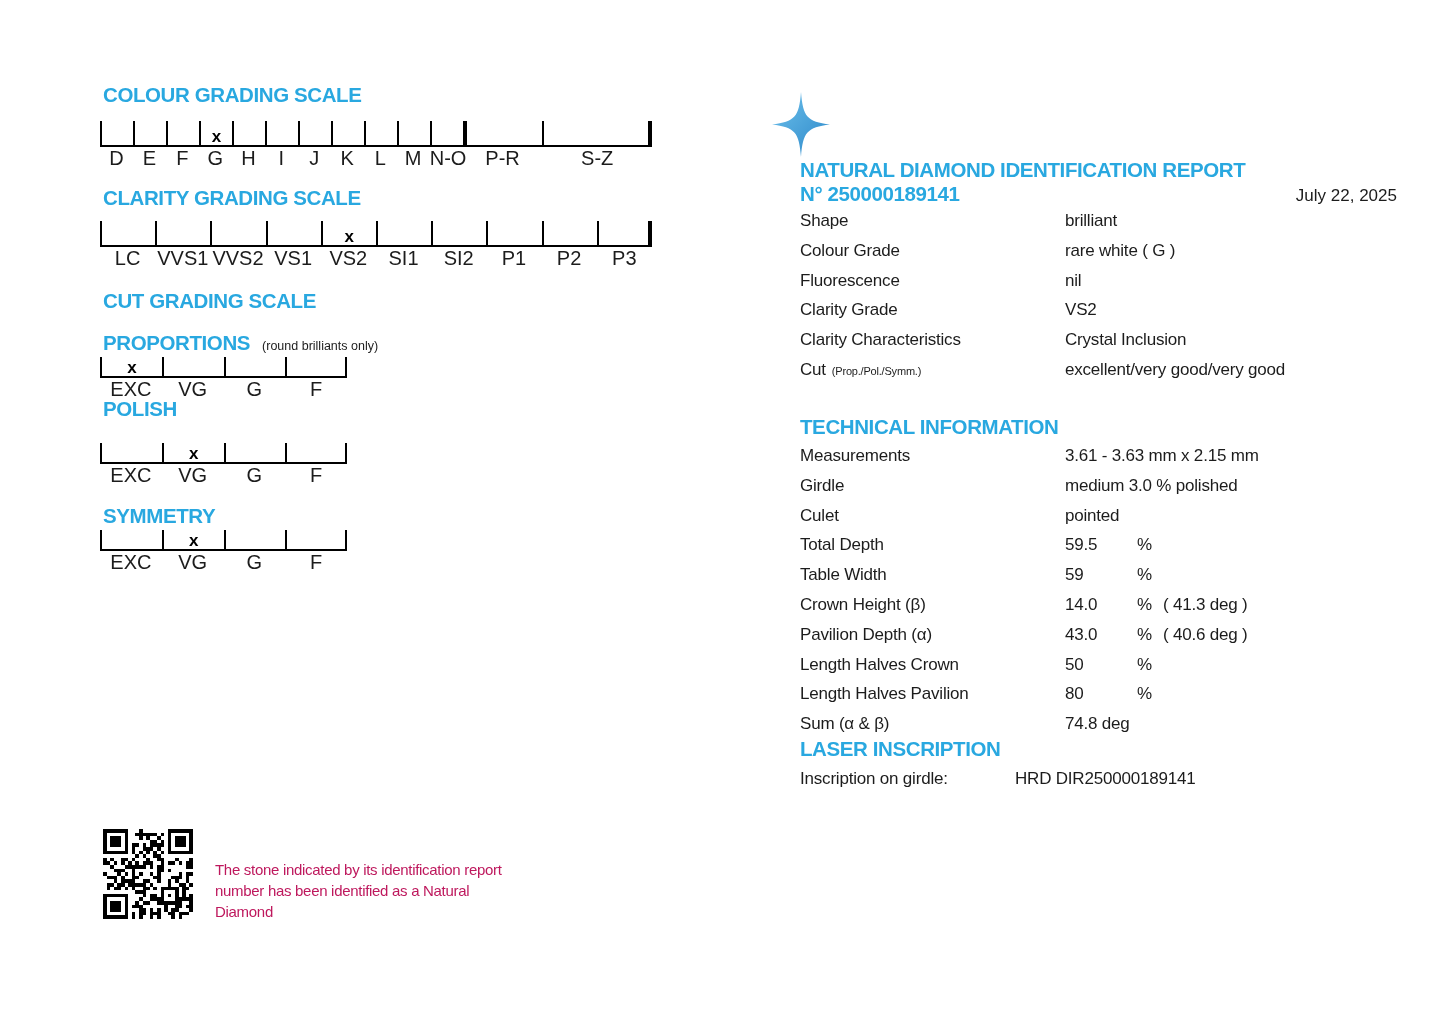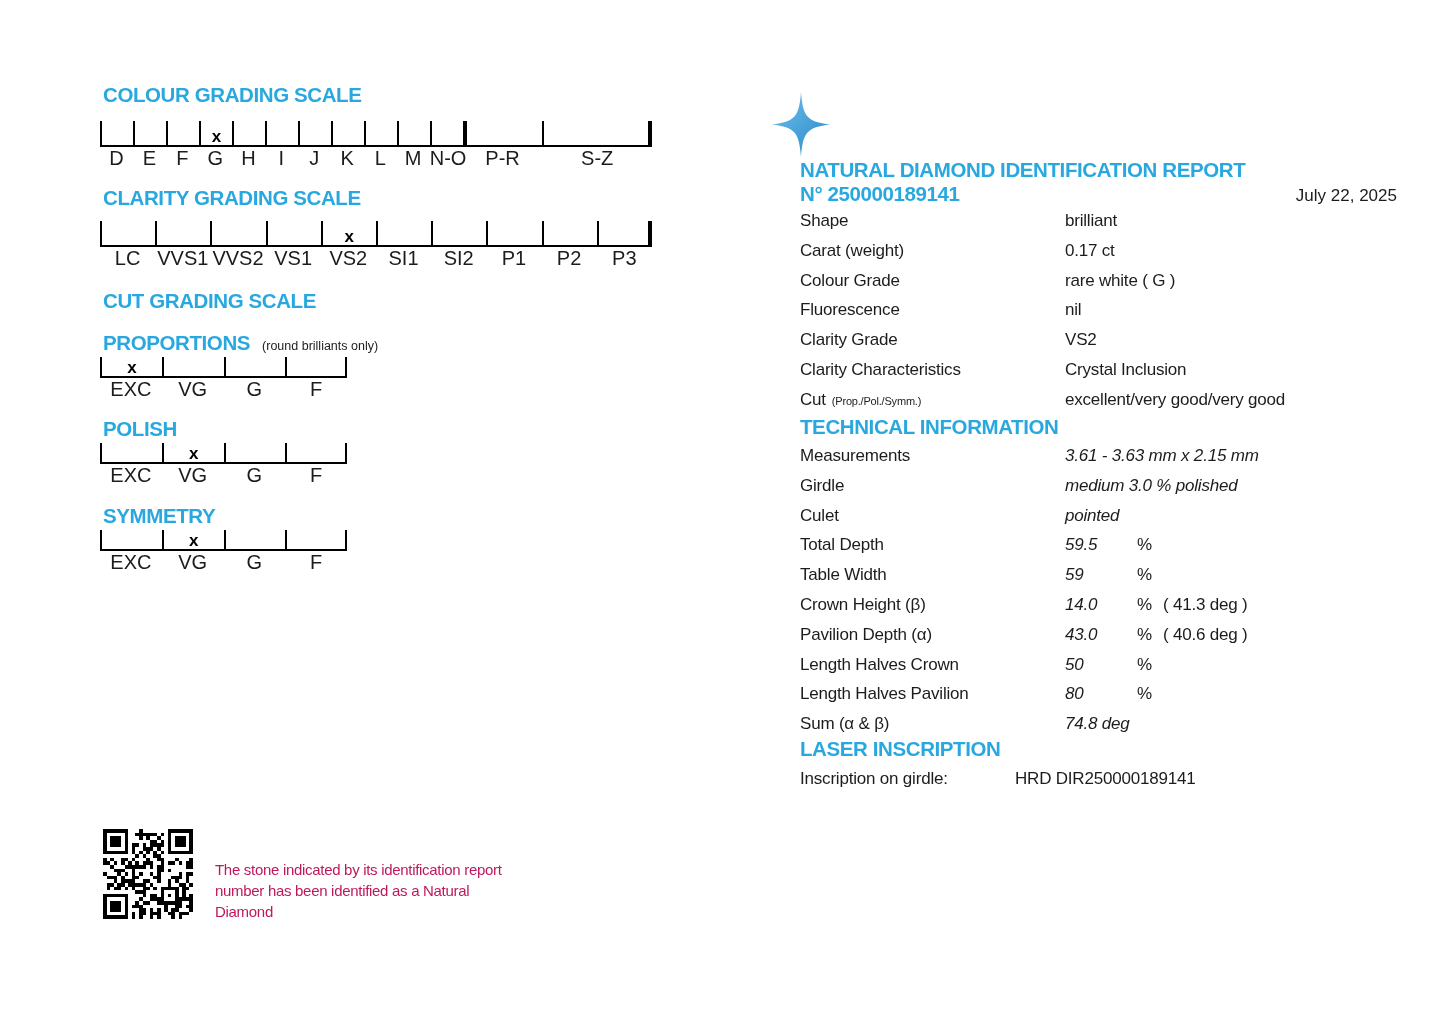--- a/index.html
+++ b/index.html
@@ -23,21 +23,21 @@
   .scale .lab{box-sizing:border-box;text-align:center;font-size:20px;line-height:23px;white-space:nowrap;color:#1c1c1c;}
   
   .logo-text{font-family:"Liberation Serif",serif;font-size:42px;line-height:44px;white-space:nowrap;}
   .logo-text .hrd{color:var(--logo-hrd,#1b3462);}
   .logo-text .antwerp{color:var(--logo-antwerp,#2e86c8);letter-spacing:-0.5px;}
   
   .rows{display:block;}
   .row{display:flex;height:29.8px;line-height:29.8px;font-size:17px;letter-spacing:-0.2px;white-space:nowrap;}
   .row .lbl{width:265px;flex:0 0 auto;}
   .row .lbl .small-note{font-size:11px;margin-left:6px;}
-  .row .num{width:72px;flex:0 0 auto;font-style:italic;}
+  .row .num{width:72px;flex:0 0 auto;}
   .row .unit{width:26px;flex:0 0 auto;}
   .row .extra{flex:0 0 auto;}
   .date{font-size:17px;line-height:24px;text-align:right;white-space:nowrap;}
   .footer-note{font-size:15px;line-height:21px;letter-spacing:-0.3px;color:#be185d;}
   svg{display:block;}
 </style>
 </head>
 <body>
 
 <div class="page" style="--accent: #29a8e0; --logo-hrd: #1b3462; --logo-antwerp: #2e86c8;">
@@ -123,21 +123,21 @@
         <div class="cell" style="width: 25%;"></div>
       </div>
       <div class="labels">
         <div class="lab" style="width: 25%;">EXC</div>
         <div class="lab" style="width: 25%;">VG</div>
         <div class="lab" style="width: 25%;">G</div>
         <div class="lab" style="width: 25%;">F</div>
       </div>
     </div>
 
-  <div class="abs h" style="left:103px;top:417px;">POLISH</div>
+  <div class="abs h" style="left:103px;top:397px;">POLISH</div>
   <div class="abs scale small" style="left:100px;top:443px;width:247px;">
       <div class="ticks">
         <div class="cell" style="width: 25%;"></div>
         <div class="cell" style="width: 25%;">
           <span class="mark">x</span>
         </div>
         <div class="cell" style="width: 25%;"></div>
         <div class="cell" style="width: 25%;"></div>
       </div>
       <div class="labels">
@@ -179,24 +179,20 @@
   </div>
 
   <div class="abs h" style="left:800px;top:158px;">NATURAL DIAMOND IDENTIFICATION REPORT</div>
   <div class="abs h" style="left:800px;top:182px;">N° 250000189141</div>
   <div class="abs date" style="left:1145px;top:184px;width:252px;">July 22, 2025</div>
 
   <div class="abs rows" style="left:800px;top:206px;width:580px;">
     <div class="row">
       <div class="lbl">Shape</div>
       <div class="val">brilliant</div>
-    </div>
-    <div class="row">
-      <div class="lbl">Carat (weight)</div>
-      <div class="val">0.17 ct</div>
     </div>
     <div class="row">
       <div class="lbl">Colour Grade</div>
       <div class="val">rare white ( G )</div>
     </div>
     <div class="row">
       <div class="lbl">Fluorescence</div>
       <div class="val">nil</div>
     </div>
     <div class="row">

